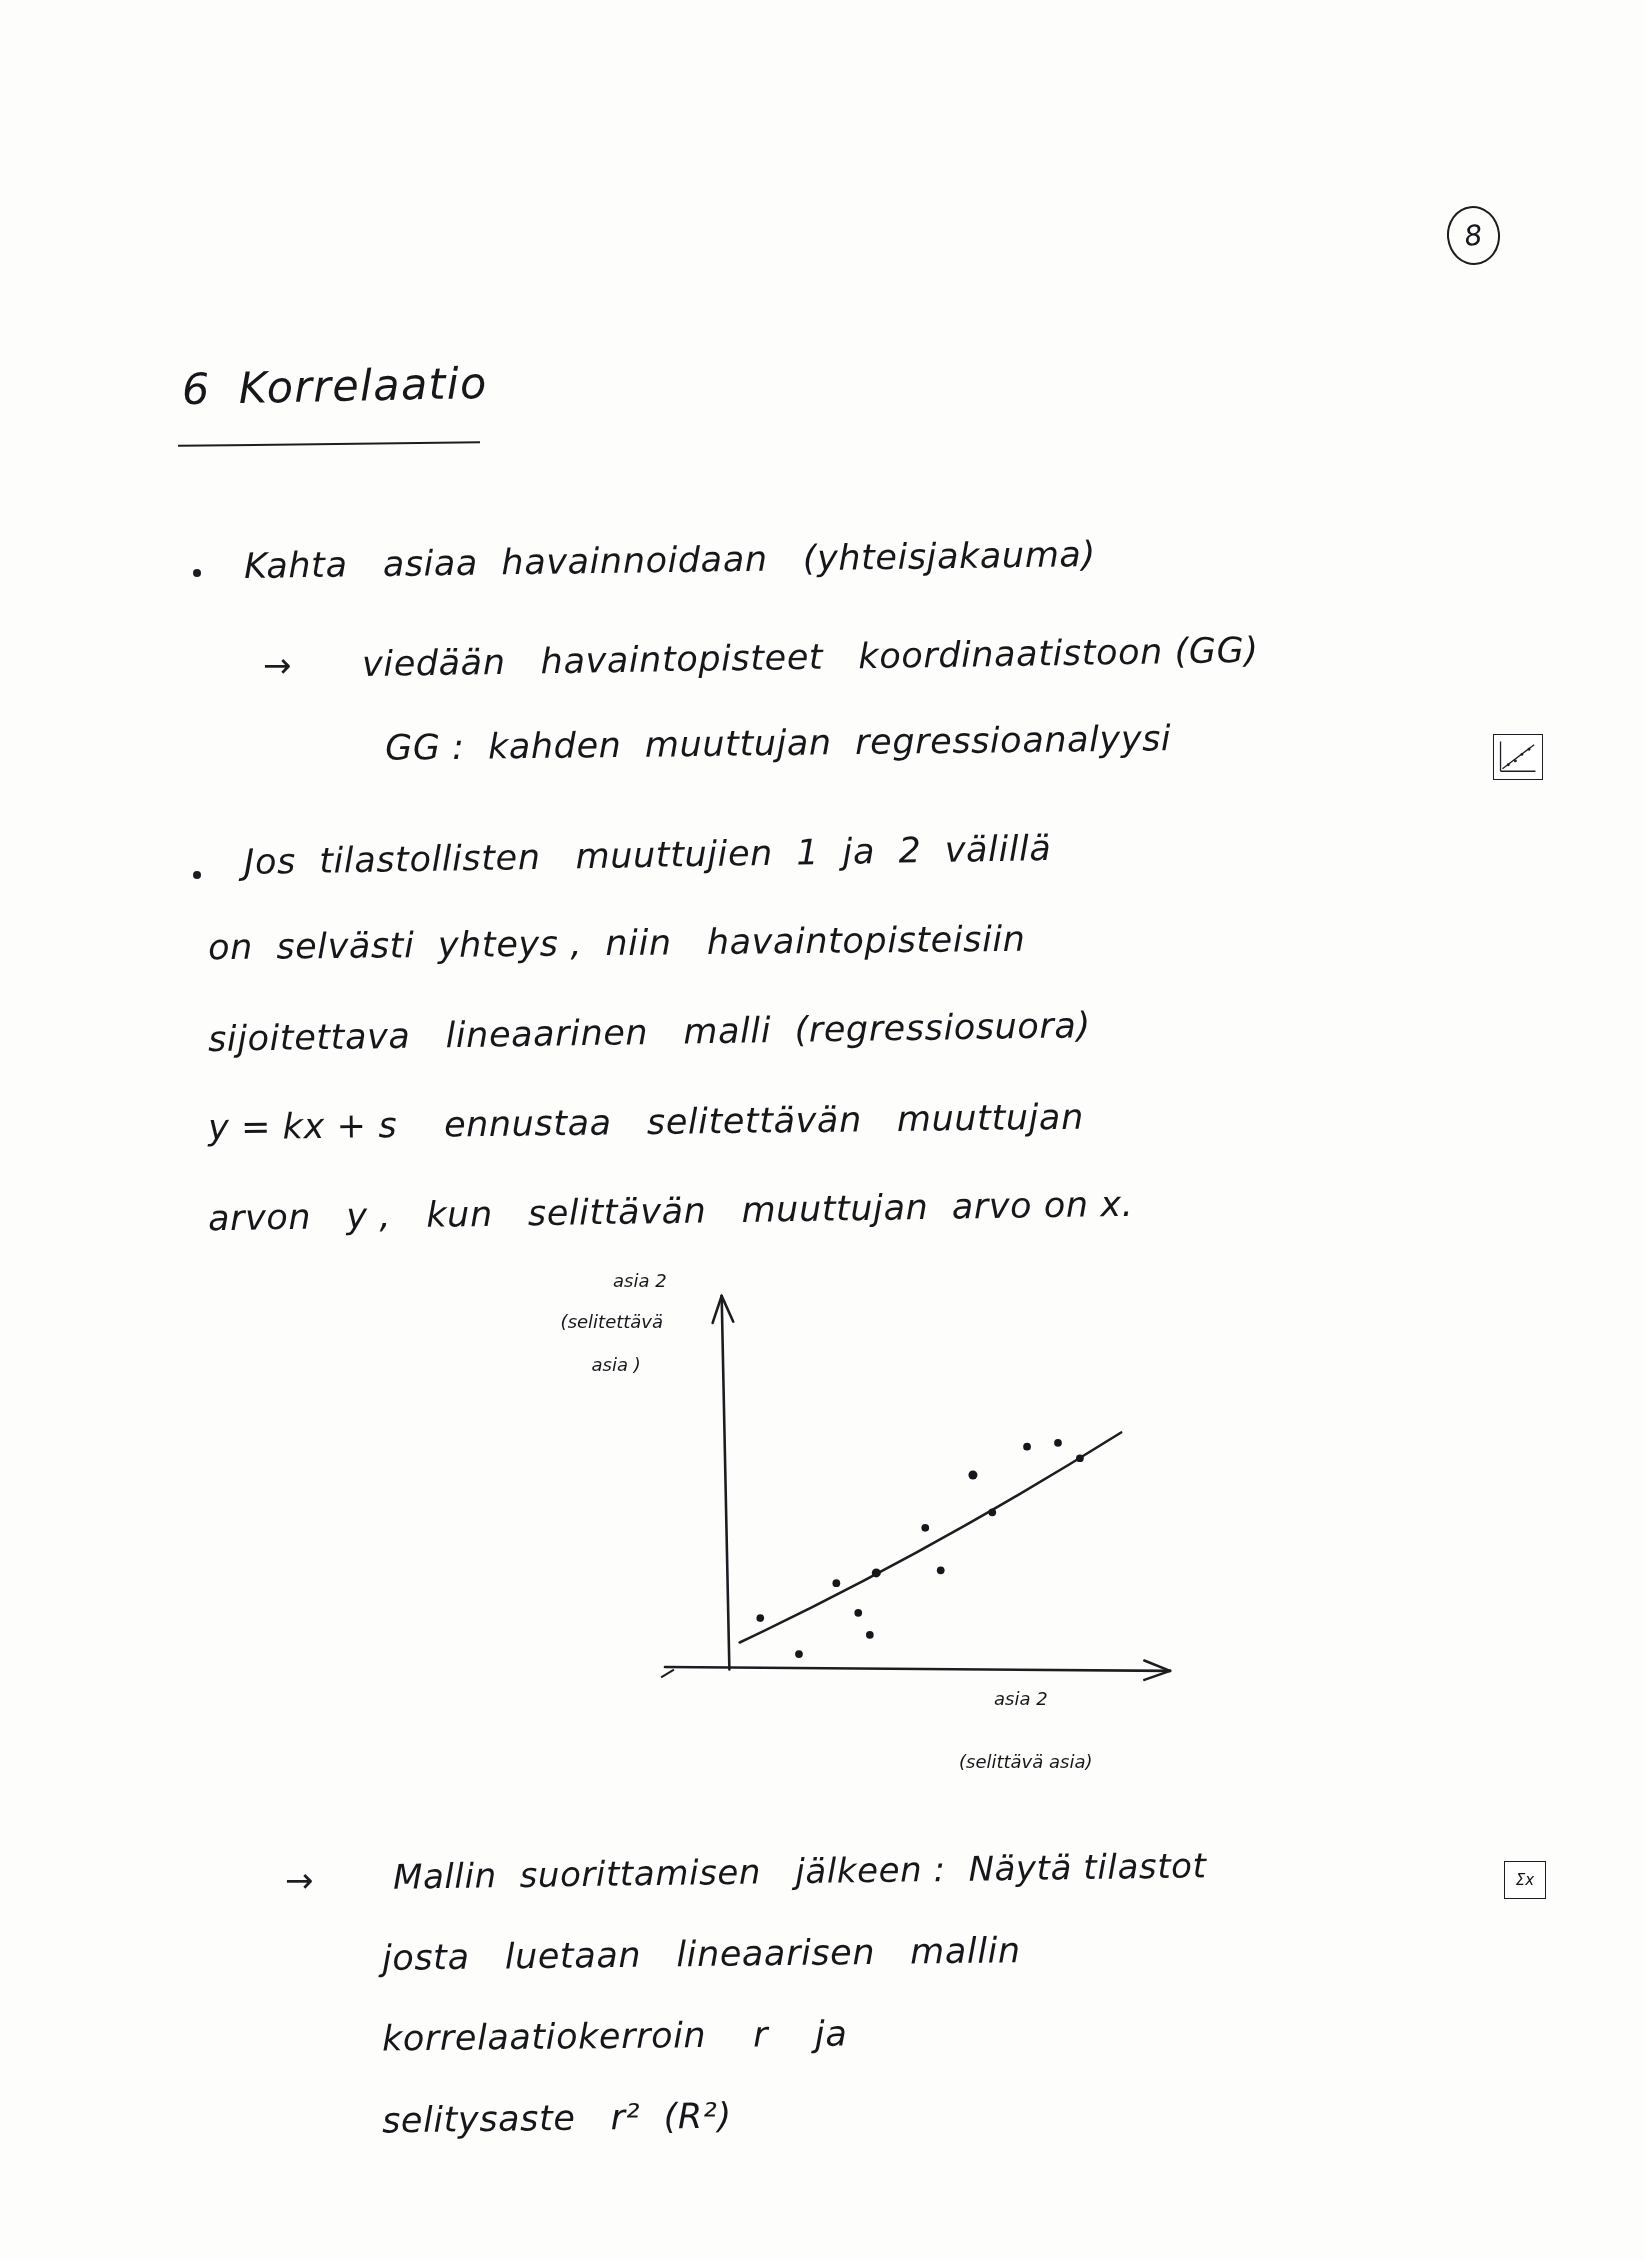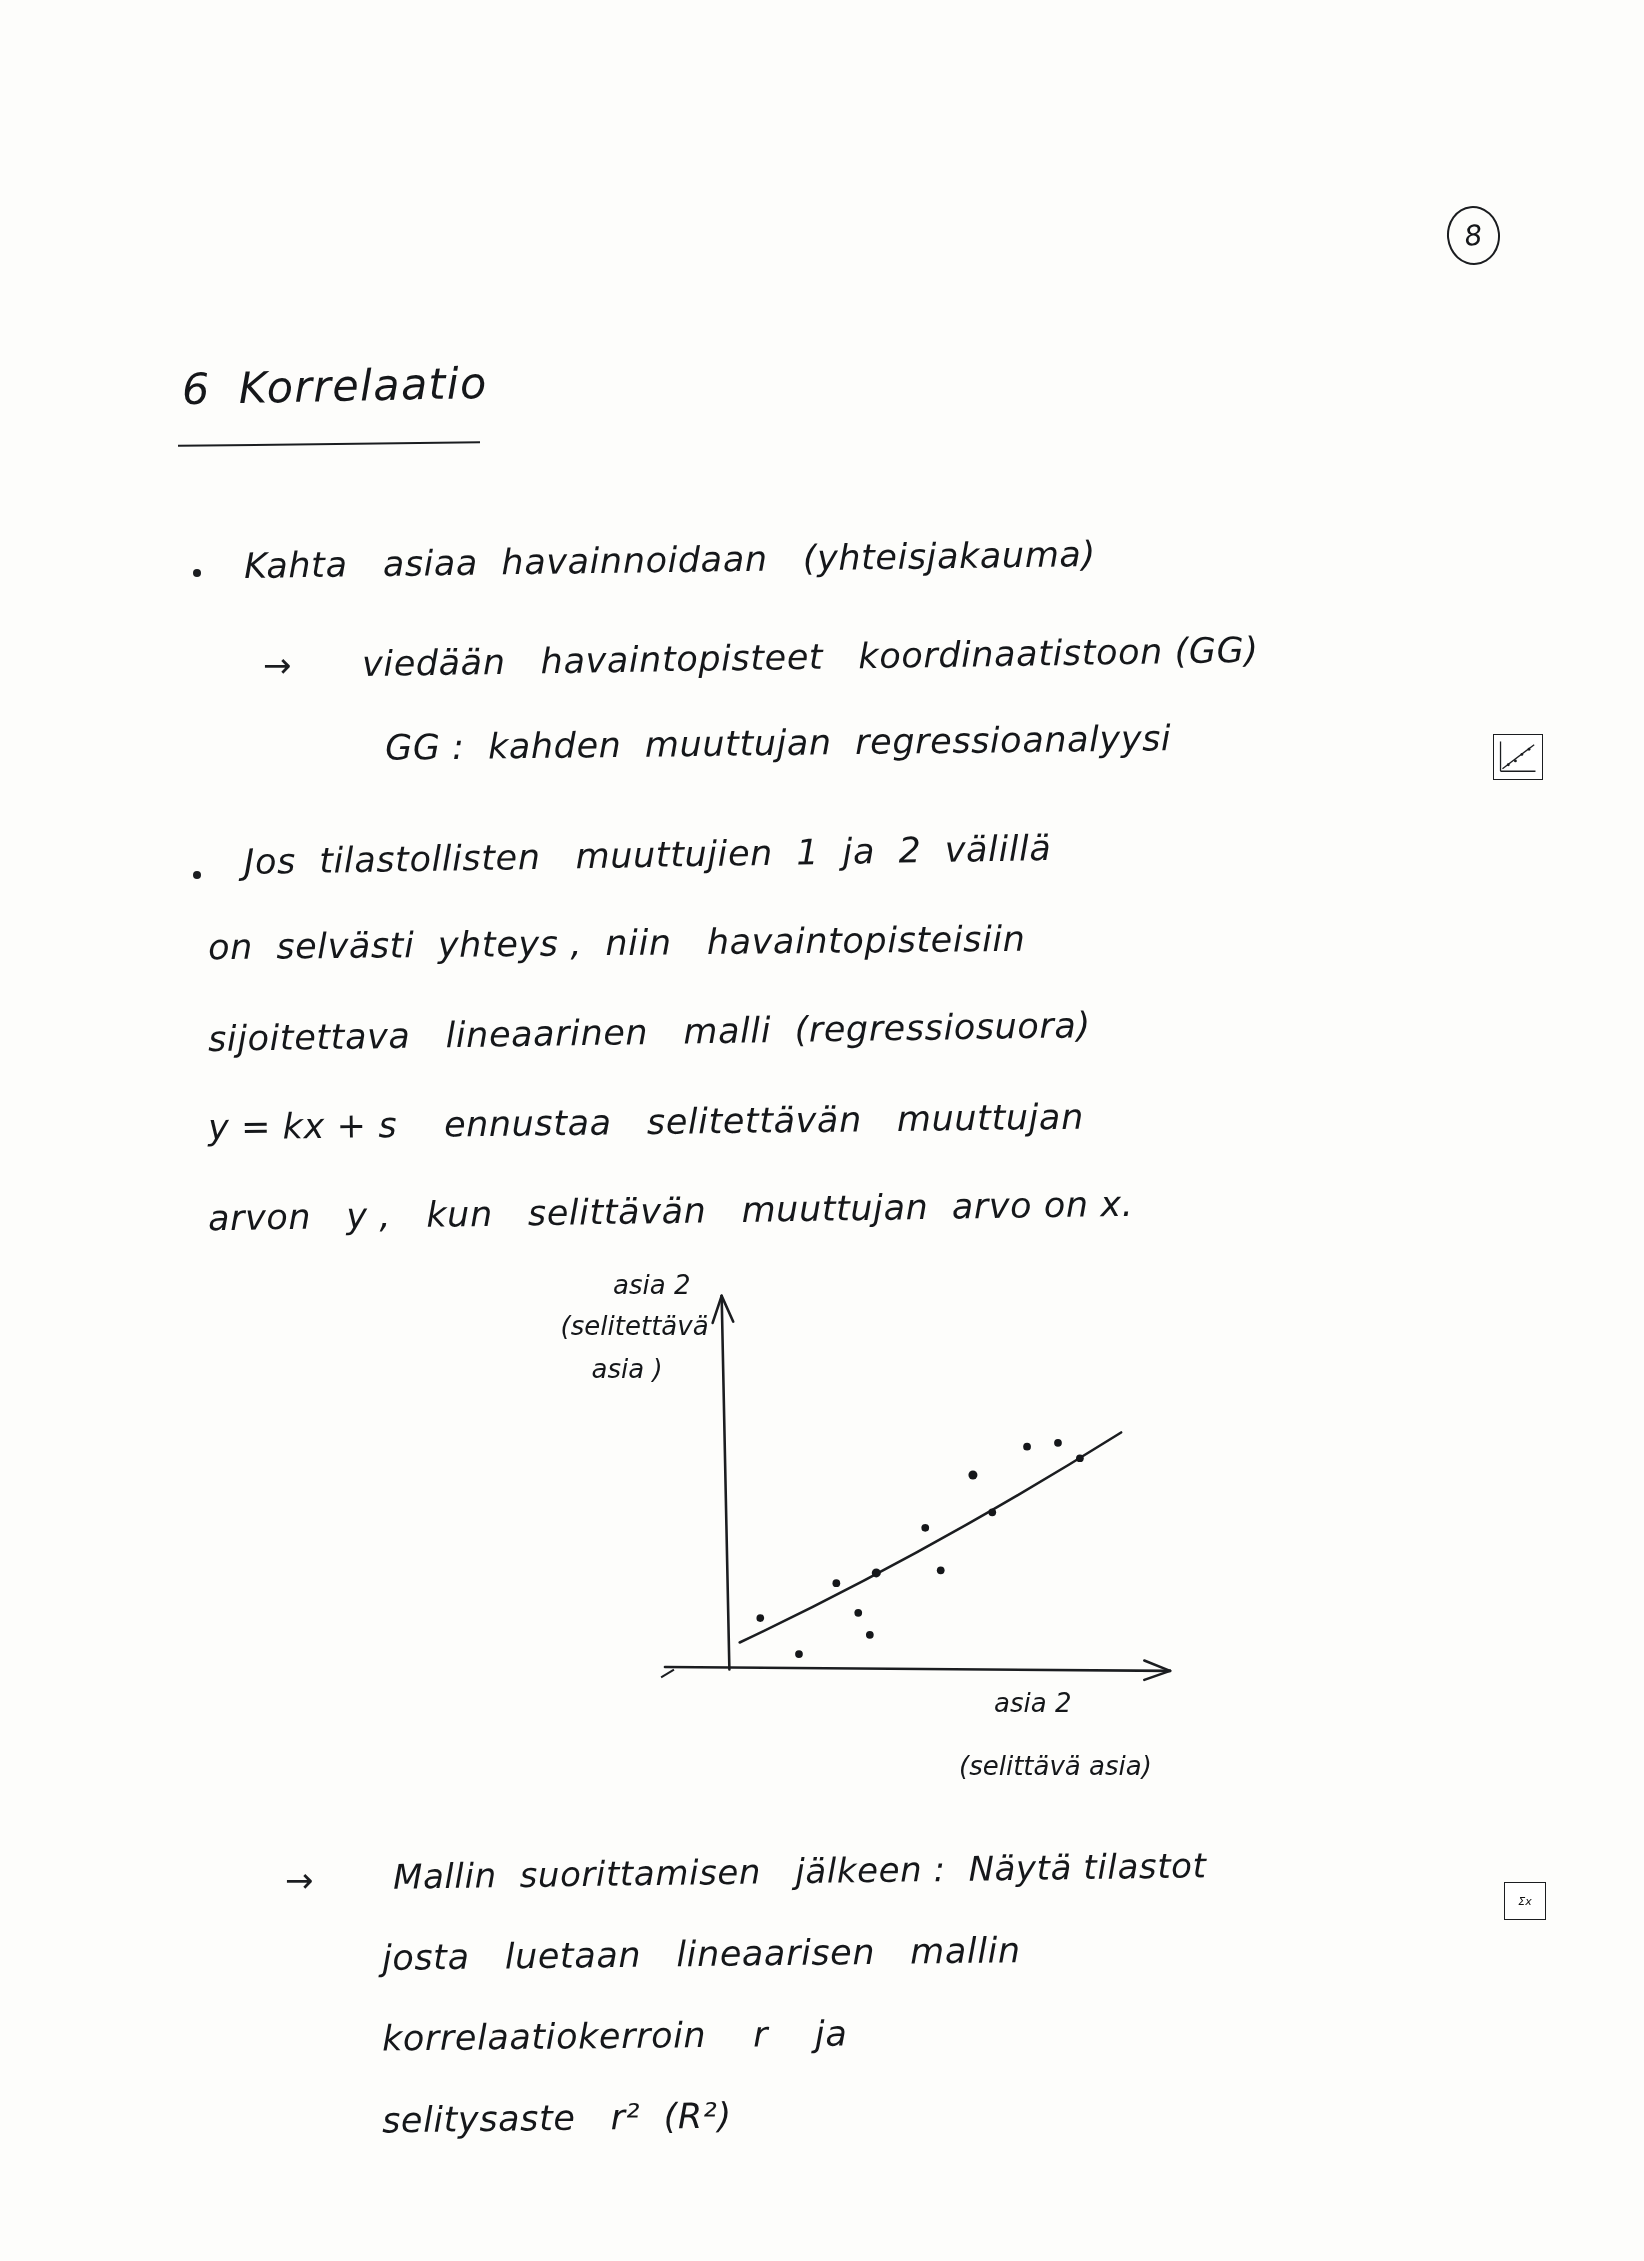--- a/index.html
+++ b/index.html
@@ -101,44 +101,43 @@
     left: 1493px;
     top: 734px;
     width: 48px;
     height: 44px;
   }
   .icon-box.ico-stats {
     left: 1504px;
     top: 1861px;
     width: 40px;
     height: 36px;
-    font-size: 11px;
-    font-style: italic;
-    margin-top: 21px;
+    font-size: 15px;
+    font-style: italic;
   }
 
   .mini-graph {
     width: 100%;
     height: 100%;
     position: relative;
   }
 
   
   .chart {
     position: absolute;
     left: 567px;
     top: 1283px;
     width: 683px;
     height: 451px;
   }
   .chart svg { display: block; }
 
   .axis-label {
     position: absolute;
-    font-size: 26px;
+    font-size: 18px;
     font-style: italic;
     color: #15171a;
     white-space: pre;
   }
 </style>
 </head>
 <body>
 
 <div class="page">
 

